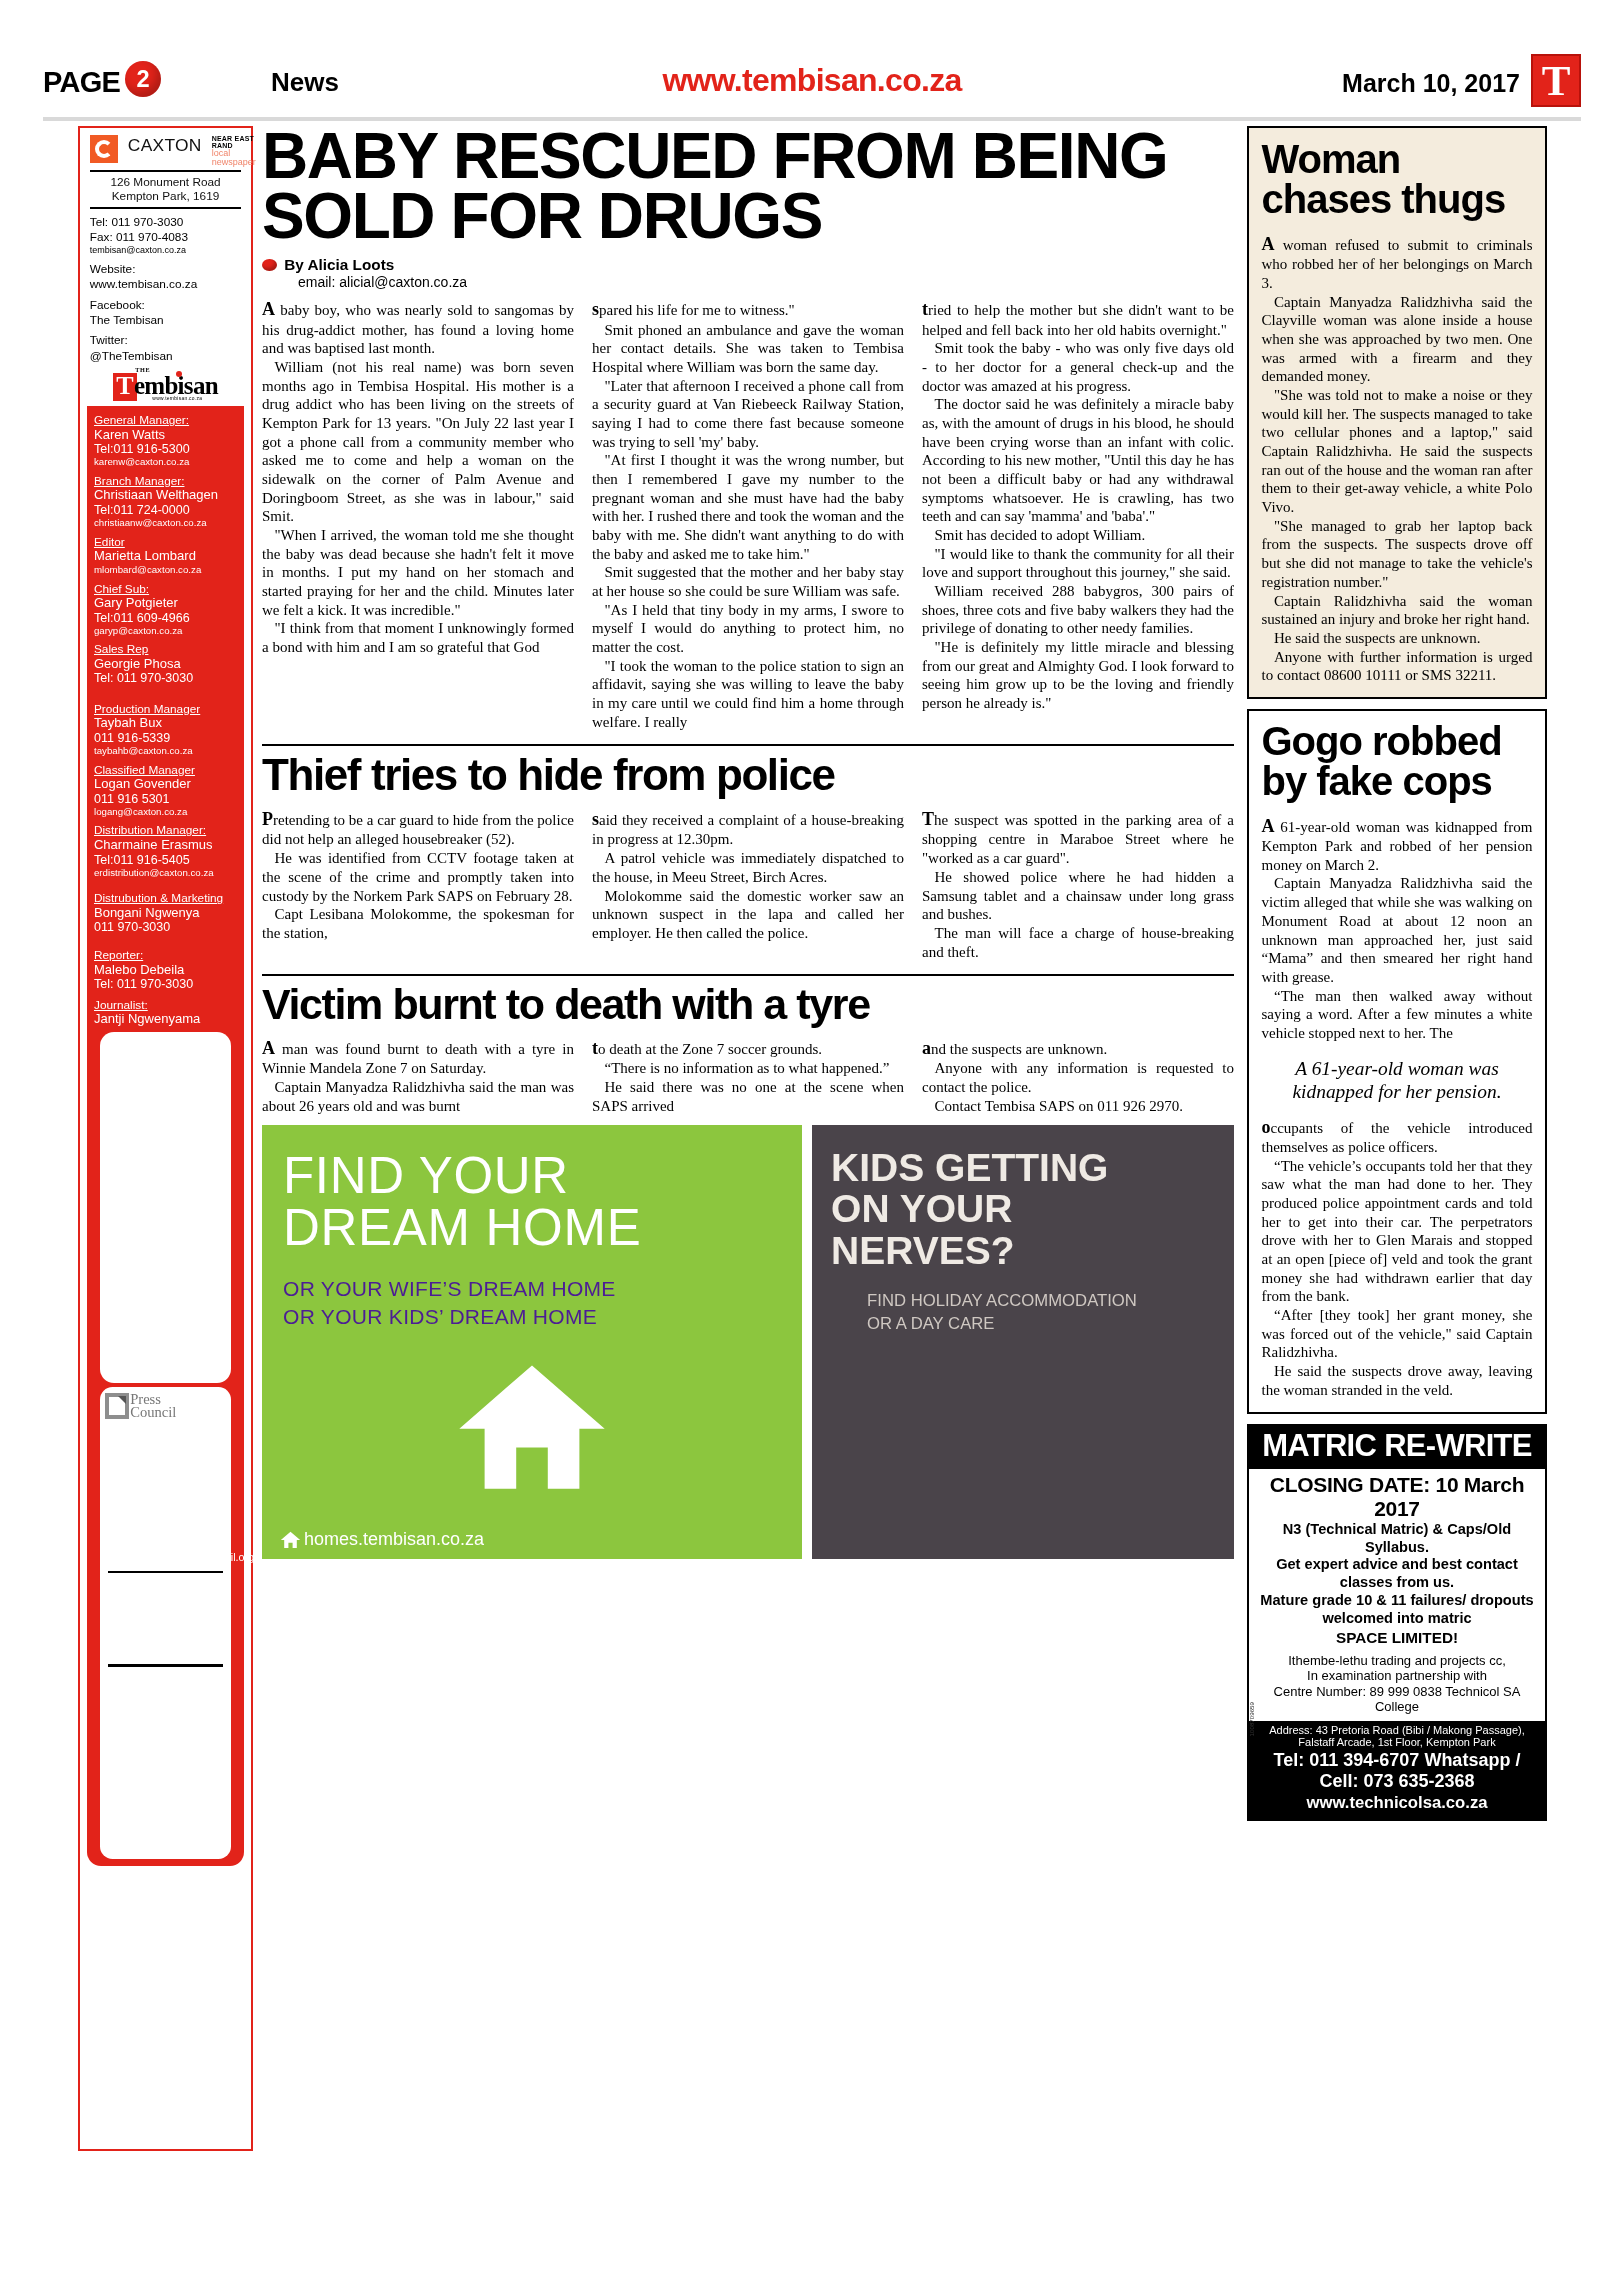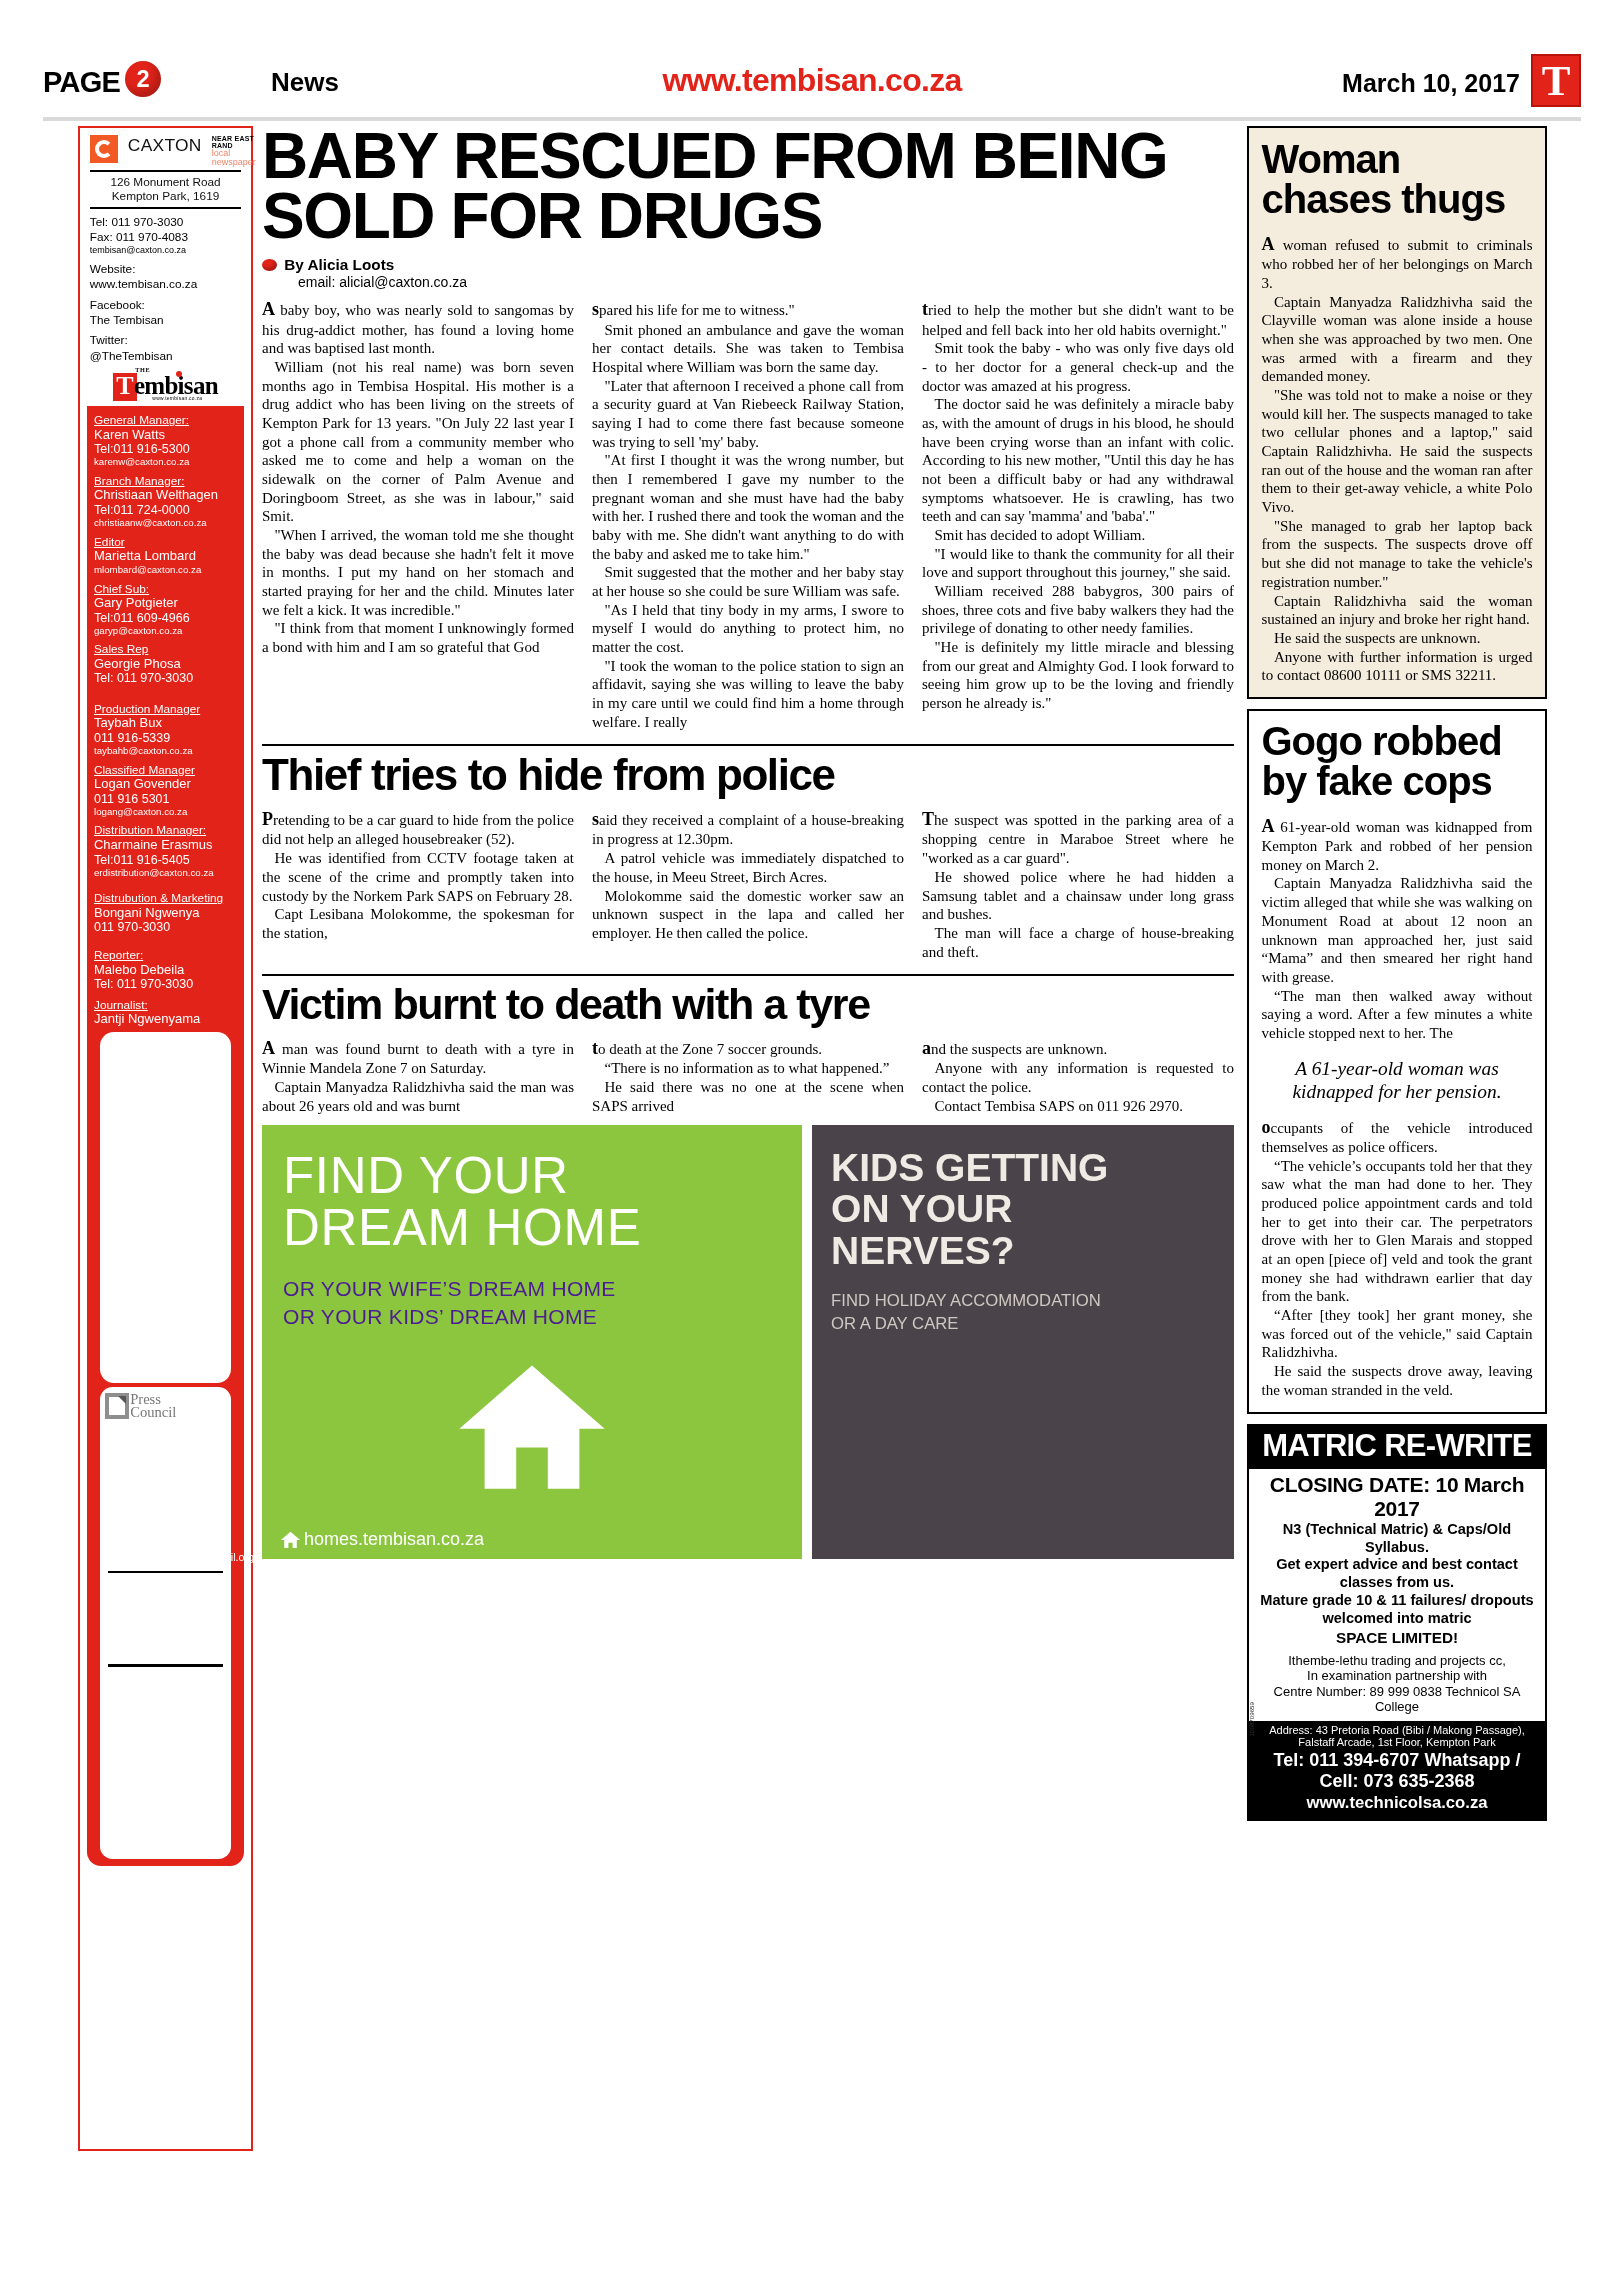--- a/index.html
+++ b/index.html
@@ -183,21 +183,21 @@
     position:absolute; left:0; bottom:0; width:100%; height:39px;
     display:flex; align-items:center; gap:3px; padding-left:18px;
     font-size:18px; color:#fff;
   }
   .ad-kids {
     width:422px; height:434px; background:#4a444a; color:#efeae4;
     padding:22px 19.4px 0; position:relative;
   }
   .ad-kids h2 { font-size:39px; font-weight:bold; line-height:1.06; margin:0;
     letter-spacing:0px; font-family:"Liberation Sans", sans-serif;}
-  .ad-kids .sub { font-size:16.7px; line-height:1.4; margin-top:18px; color:#cfc8c2; }
+  .ad-kids .sub { font-size:16.7px; line-height:1.4; margin-top:18px; color:#cfc8c2;margin-left:36px; }
   .ad-kids .ad-foot { justify-content:center; padding-left:0; font-size:15.3px; color:#d8d2cc;}
 
   
   .right { position:absolute; left:1247px; top:126px; width:300px; }
   .panel-beige {
     background:#f4ecdd; border:2.1px solid #000; padding:11px 12.5px 12.5px;
   }
   .panel-head {
     font-size:40px; font-weight:bold; line-height:1.0; letter-spacing:-1px;
     margin:0 0 14px; font-family:"Liberation Sans", sans-serif;

